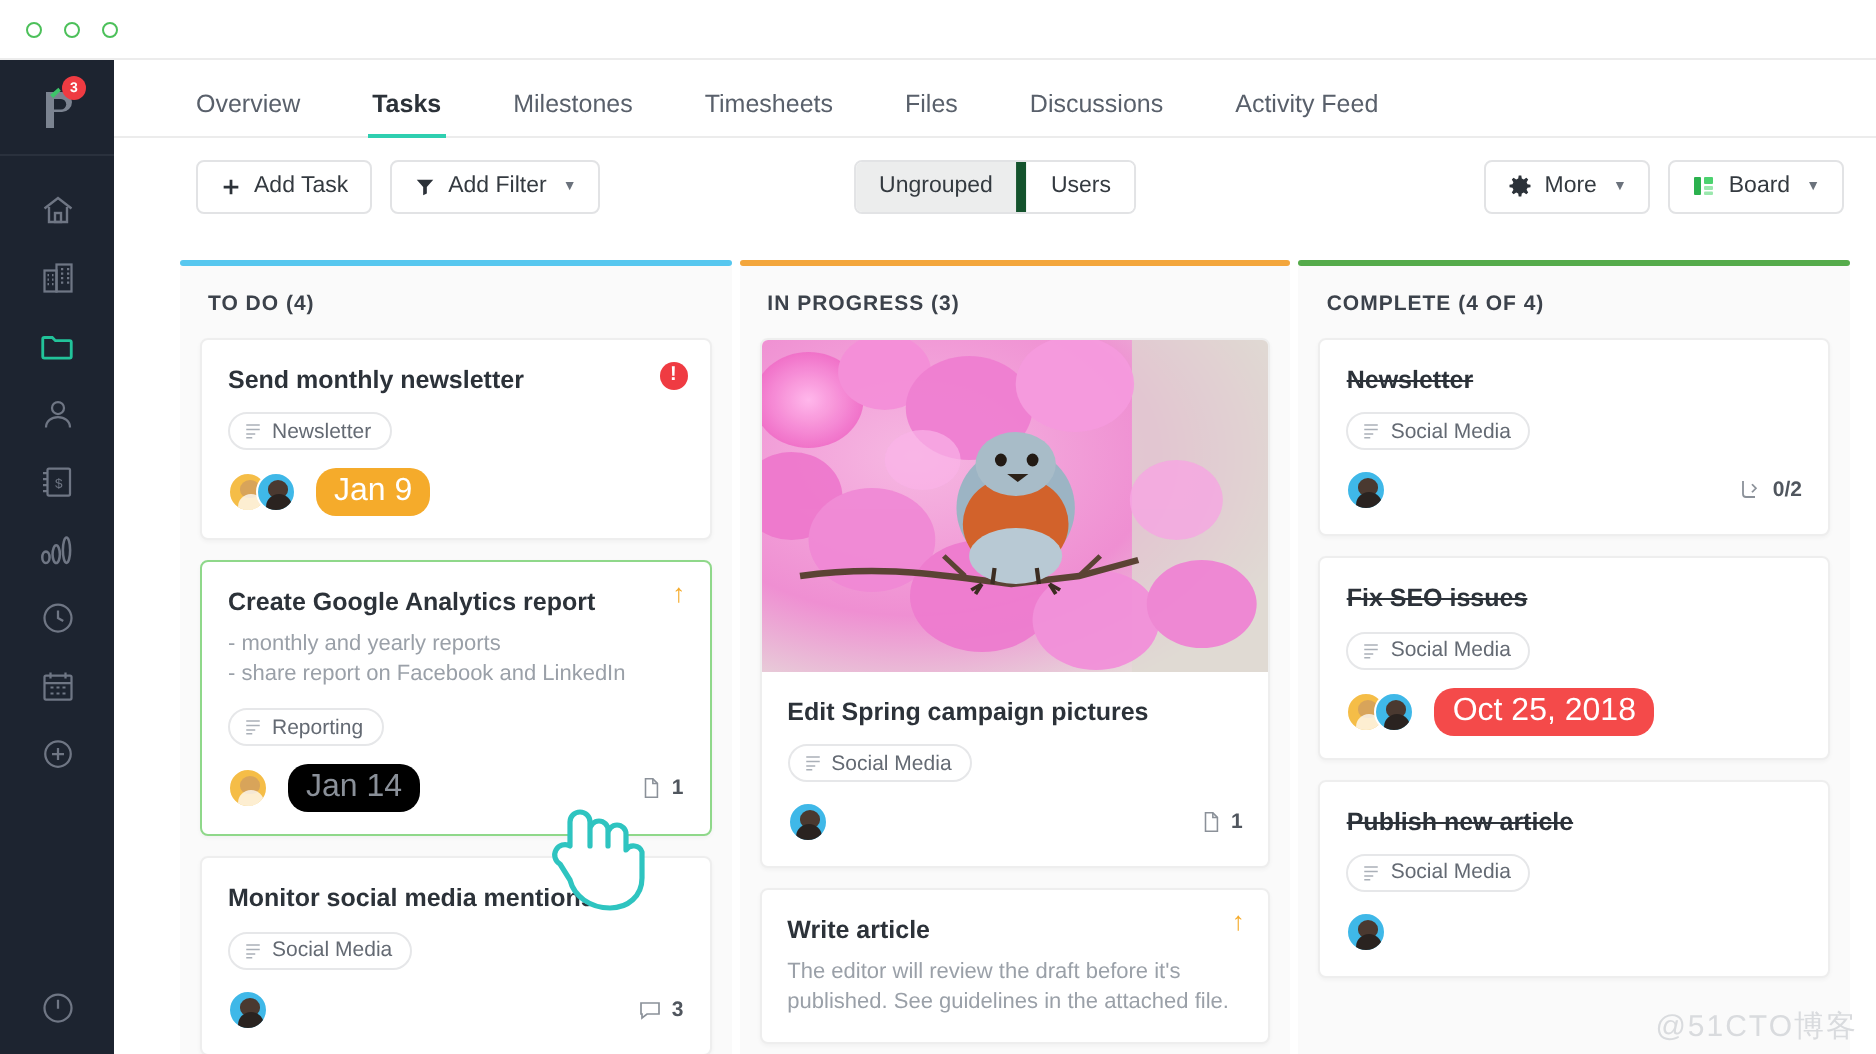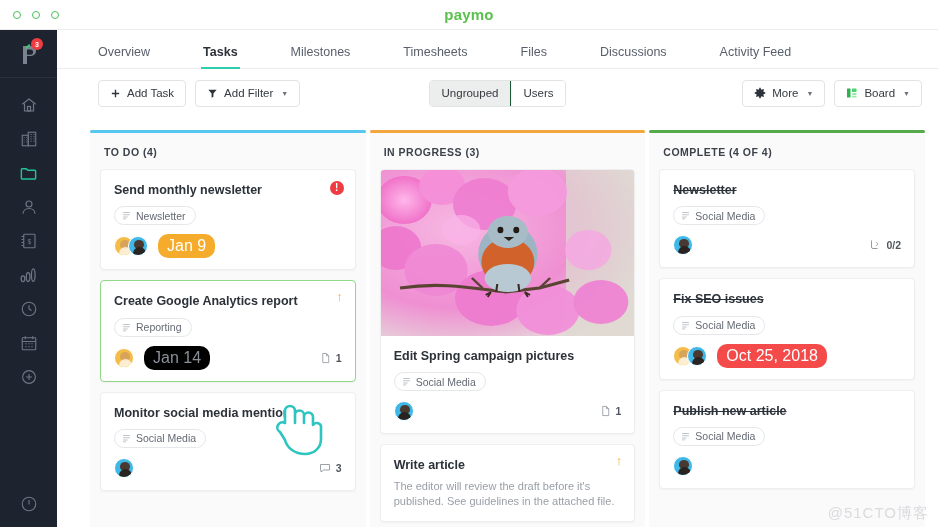--- a/index.html
+++ b/index.html
@@ -44,21 +44,21 @@
     color:#6f7684; cursor:pointer;
   }
   .rail-item.active { color:#22c39a; }
   .rail-bottom { position:absolute; bottom:14px; left:0; width:57px; display:flex; justify-content:center; color:#6f7684; }
 
   
   .main { position:absolute; top:30px; left:57px; width:881px; height:497px; background:#fff; }
 
   .tabs {
     height:39px; display:flex; align-items:flex-end; padding-left:41px;
-    border-bottom:1px solid #ececec; gap:17px;
+    border-bottom:1px solid #ececec; gap:0;
   }
   .tab {
     font-size:12.5px; color:#59606b; padding:0 0 9px 0; margin-right:36px;
     cursor:pointer; position:relative; white-space:nowrap;
   }
   .tab.active { color:#2c3239; font-weight:bold; }
   .tab.active::after {
     content:""; position:absolute; left:-2px; right:-2px; bottom:-1px; height:2.5px; background:#2ecfb0;
   }
 
@@ -74,21 +74,21 @@
   .caret { font-size:7px; color:#6b727c; margin-left:2px; }
   .seg {
     position:absolute; left:50%; transform:translateX(-50%);
     display:flex; border:1px solid #e2e3e5; border-radius:4px; overflow:hidden; height:27px;
   }
   .seg-item {
     padding:0 12px; display:flex; align-items:center; font-size:11.5px;
     color:#343a40; background:#fff; cursor:pointer;
   }
   .seg-item.sel { background:#eceded; }
-  .seg-item + .seg-item { border-left:1px solid #14532d; }
+  .seg-item + .seg-item { border-left:5px solid #14532d; }
   .toolbar-right { margin-left:auto; display:flex; align-items:center; }
 
   
   .board {
     position:absolute; top:100px; left:0; width:881px; height:397px;
     display:flex; gap:4px; padding:0 13px 0 33px; overflow:hidden;
   }
   .col { flex:1 1 0; min-width:0; display:flex; flex-direction:column; }
   .col-bar { height:3px; border-radius:2px; }
   .col-body { flex:1; background:#fafafa; padding:13px 10px 0 10px; overflow:hidden; }
@@ -153,21 +153,20 @@
 <body>
 
 <div id="app">
 
   <div class="titlebar">
     <div class="dots">
       <span class="dot"></span>
       <span class="dot"></span>
       <span class="dot"></span>
     </div>
-    <div class="brand">paymo</div>
   </div>
 
   <div class="rail">
     <div class="rail-logo">
       <svg width="22" height="24" viewBox="0 0 22 24">
         <path d="M5 4h8a5 5 0 0 1 0 10H9v8H5z" fill="#7b8390"></path>
         <path d="M9 7.5h3.5a2.6 2.6 0 0 1 0 5.2H9z" fill="#1d2430"></path>
         <path d="M7 5.5l4.2-3.6 1.2 1.5L8.6 7z" fill="#3ec46a"></path>
       </svg>
       <span class="rail-badge">3</span>
@@ -317,20 +316,22 @@
                 <span class="av y"></span>
                 <span class="av b"></span>
               </div>
               <span class="datepill orange">Jan 9</span>
             </div>
           </div>
 
           <div class="card highlight">
             <span class="uparrow">↑</span>
             <div class="card-title">Create Google Analytics report</div>
+            <div class="card-desc" style="white-space:pre-line">- monthly and yearly reports
+- share report on Facebook and LinkedIn</div>
             <div class="tagrow">
               <span class="tag">
                 <svg width="9" height="9" viewBox="0 0 24 24" fill="none" stroke="#aab0b8" stroke-width="2">
                     <path d="M3 4h18M3 10h18M3 16h12M3 21h8"></path>
                   </svg>
                 <span>Reporting</span>
               </span>
             </div>
             <div class="metarow">
               <div class="avatars">

